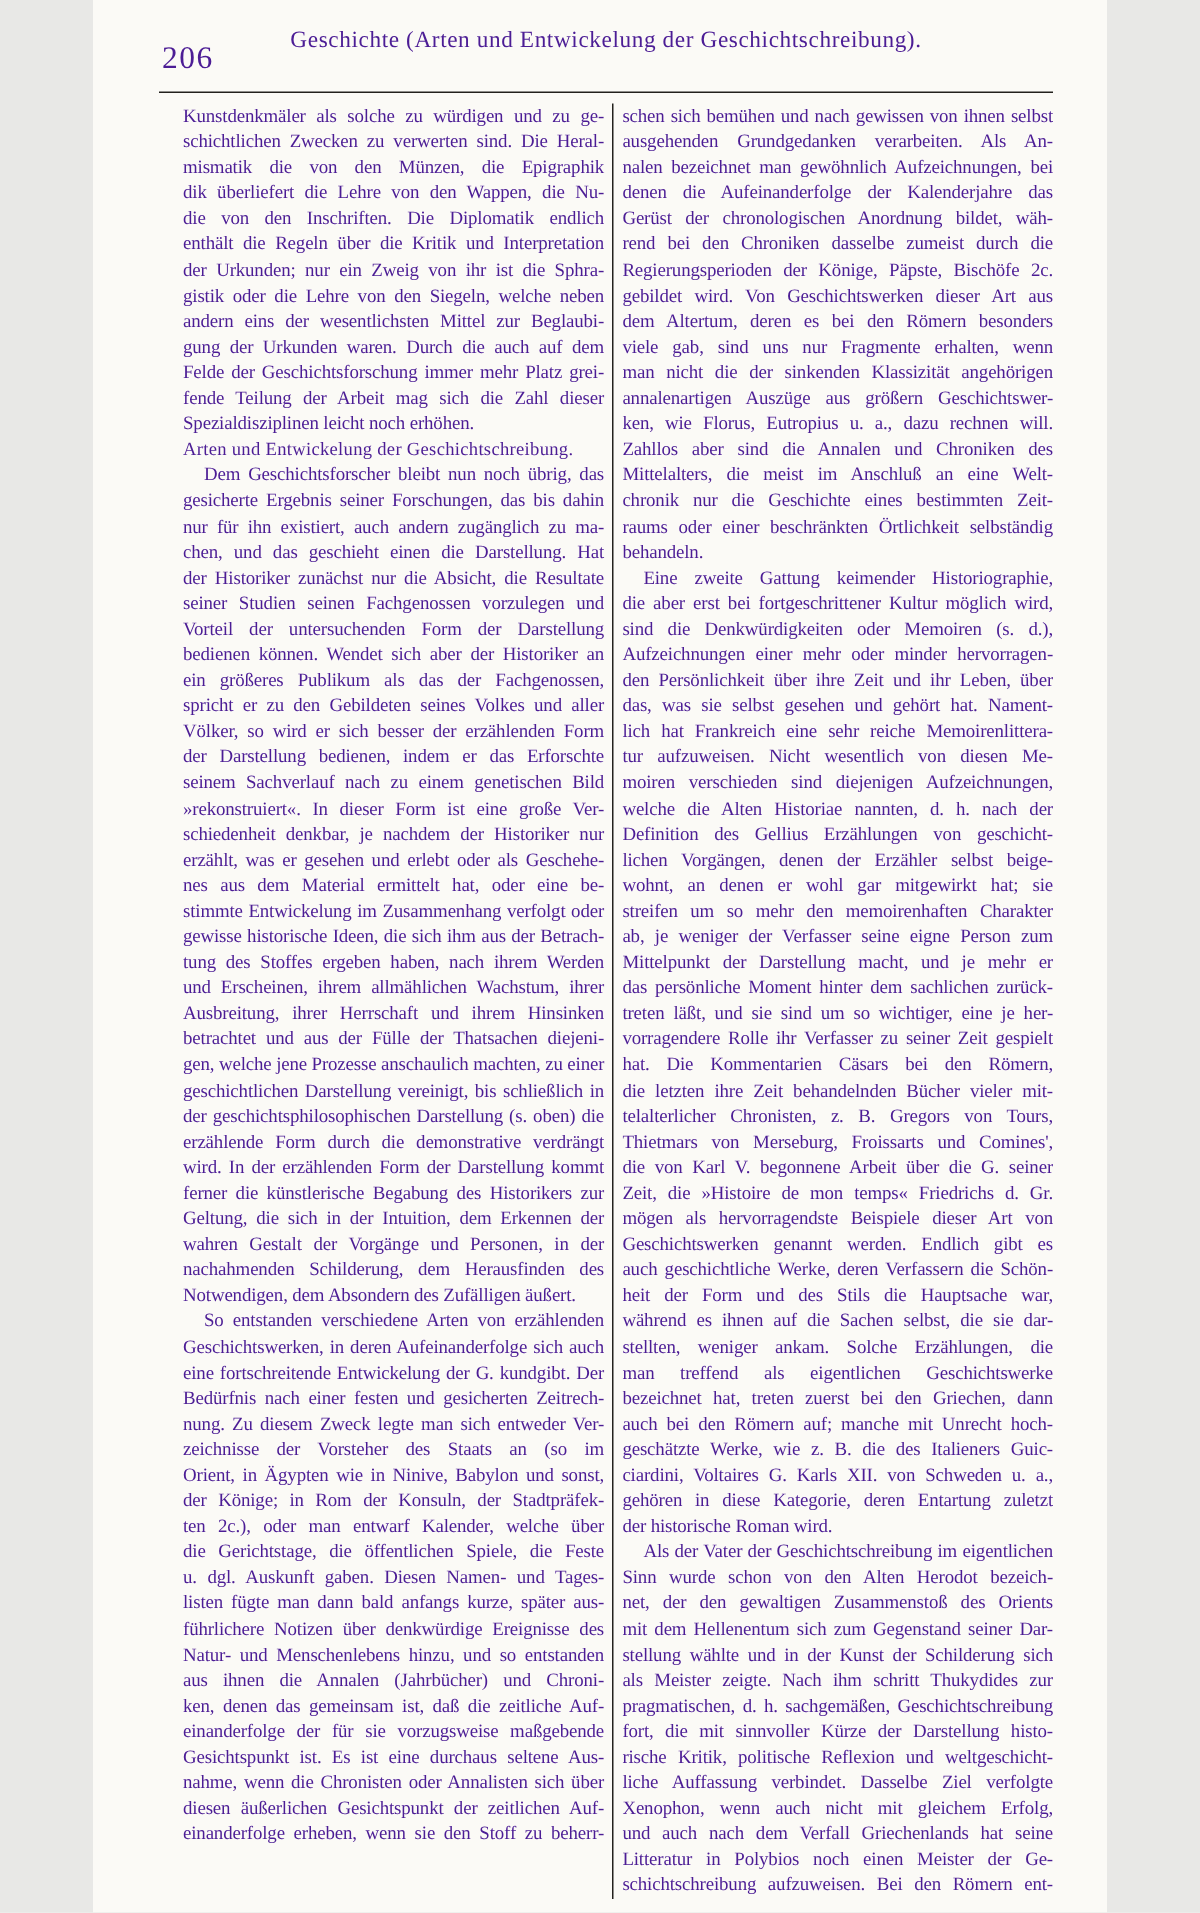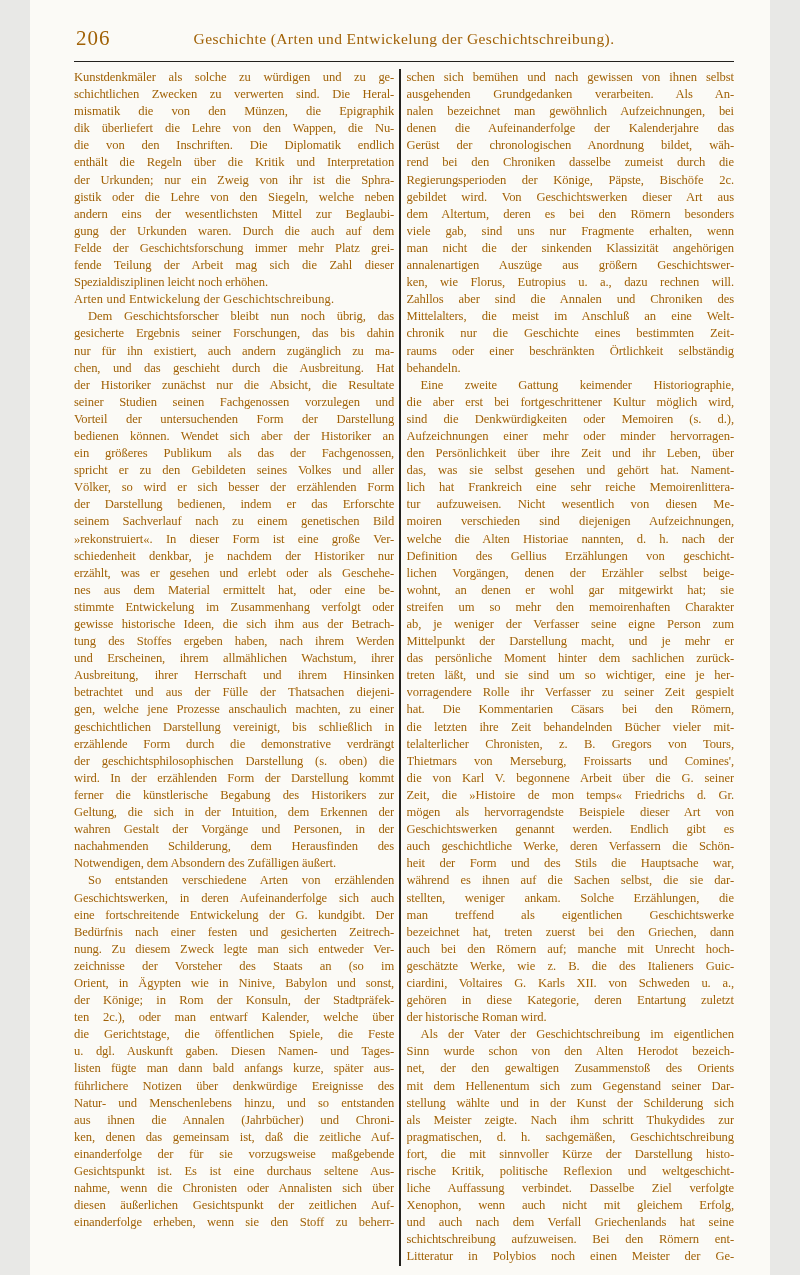--- a/index.html
+++ b/index.html
@@ -1,42 +1,42 @@
 <!DOCTYPE html>
 <html lang="de"><head>
 <meta charset="utf-8">
 <style>
   html,body { margin:0; padding:0; background:#e8e8e6; }
   .page {
     position:relative;
-    width:740px; height:1275px;
+    width:676px; height:1275px;
     margin:0 auto;
     background:#fbfaf6;
-    color:#a16207;
+    color:#4c1d95;
     font-family:"Liberation Serif", "DejaVu Serif", serif;
     overflow:hidden;
   }
   
   .head { position:relative; height:62px; }
   .page-number {
     position:absolute; left:46px; top:26px;
     font-size:21px; letter-spacing:1px;
   }
   .running-title {
-    position:absolute; left:44px; right:36px; top:30px;
+    position:absolute; left:44px; right:36px; top:18px;
     text-align:center; font-size:15.5px; letter-spacing:0.4px;
   }
   .head-rule {
     position:absolute; left:44px; right:36px; bottom:0;
     border-bottom:1.5px solid #23211d;
   }
   
   .columns {
     display:flex;
-    padding:7px 36px 0 44px;
+    padding:7px 36px 0 60px;
     align-items:stretch;
   }
   .col { overflow:hidden; }
   .col-left  { width:352px; margin-right:5px; }
   .col-right { width:360px; }
   .divider { width:1.5px; background:#23211d; margin-right:6px; }
   
   .block { margin:0; }
   .line {
     font-size:12.6px;
@@ -86,21 +86,21 @@
           <div class="line">fende Teilung der Arbeit mag sich die Zahl dieser</div>
           <div class="line">Spezialdisziplinen leicht noch erhöhen.</div>
         </div>
         <div class="block heading">
           <div class="line">Arten und Entwickelung der Geschichtschreibung.</div>
         </div>
         <div class="block para indent">
           <div class="line">Dem Geschichtsforscher bleibt nun noch übrig, das</div>
           <div class="line">gesicherte Ergebnis seiner Forschungen, das bis dahin</div>
           <div class="line">nur für ihn existiert, auch andern zugänglich zu ma-</div>
-          <div class="line">chen, und das geschieht durch die Ausbreitung. Hat</div>
+          <div class="line">chen, und das geschieht einen die Darstellung. Hat</div>
           <div class="line">der Historiker zunächst nur die Absicht, die Resultate</div>
           <div class="line">seiner Studien seinen Fachgenossen vorzulegen und</div>
           <div class="line">Vorteil der untersuchenden Form der Darstellung</div>
           <div class="line">bedienen können. Wendet sich aber der Historiker an</div>
           <div class="line">ein größeres Publikum als das der Fachgenossen,</div>
           <div class="line">spricht er zu den Gebildeten seines Volkes und aller</div>
           <div class="line">Völker, so wird er sich besser der erzählenden Form</div>
           <div class="line">der Darstellung bedienen, indem er das Erforschte</div>
           <div class="line">seinem Sachverlauf nach zu einem genetischen Bild</div>
           <div class="line">»rekonstruiert«. In dieser Form ist eine große Ver-</div>
@@ -108,22 +108,22 @@
           <div class="line">erzählt, was er gesehen und erlebt oder als Geschehe-</div>
           <div class="line">nes aus dem Material ermittelt hat, oder eine be-</div>
           <div class="line">stimmte Entwickelung im Zusammenhang verfolgt oder</div>
           <div class="line">gewisse historische Ideen, die sich ihm aus der Betrach-</div>
           <div class="line">tung des Stoffes ergeben haben, nach ihrem Werden</div>
           <div class="line">und Erscheinen, ihrem allmählichen Wachstum, ihrer</div>
           <div class="line">Ausbreitung, ihrer Herrschaft und ihrem Hinsinken</div>
           <div class="line">betrachtet und aus der Fülle der Thatsachen diejeni-</div>
           <div class="line">gen, welche jene Prozesse anschaulich machten, zu einer</div>
           <div class="line">geschichtlichen Darstellung vereinigt, bis schließlich in</div>
+          <div class="line">der geschichtsphilosophischen Darstellung (s. oben) die</div>
           <div class="line">erzählende Form durch die demonstrative verdrängt</div>
-          <div class="line">der geschichtsphilosophischen Darstellung (s. oben) die</div>
           <div class="line">wird. In der erzählenden Form der Darstellung kommt</div>
           <div class="line">ferner die künstlerische Begabung des Historikers zur</div>
           <div class="line">Geltung, die sich in der Intuition, dem Erkennen der</div>
           <div class="line">wahren Gestalt der Vorgänge und Personen, in der</div>
           <div class="line">nachahmenden Schilderung, dem Herausfinden des</div>
           <div class="line">Notwendigen, dem Absondern des Zufälligen äußert.</div>
         </div>
         <div class="block para indent jlast">
           <div class="line">So entstanden verschiedene Arten von erzählenden</div>
           <div class="line">Geschichtswerken, in deren Aufeinanderfolge sich auch</div>
@@ -216,19 +216,19 @@
           <div class="line">net, der den gewaltigen Zusammenstoß des Orients</div>
           <div class="line">mit dem Hellenentum sich zum Gegenstand seiner Dar-</div>
           <div class="line">stellung wählte und in der Kunst der Schilderung sich</div>
           <div class="line">als Meister zeigte. Nach ihm schritt Thukydides zur</div>
           <div class="line">pragmatischen, d. h. sachgemäßen, Geschichtschreibung</div>
           <div class="line">fort, die mit sinnvoller Kürze der Darstellung histo-</div>
           <div class="line">rische Kritik, politische Reflexion und weltgeschicht-</div>
           <div class="line">liche Auffassung verbindet. Dasselbe Ziel verfolgte</div>
           <div class="line">Xenophon, wenn auch nicht mit gleichem Erfolg,</div>
           <div class="line">und auch nach dem Verfall Griechenlands hat seine</div>
+          <div class="line">Litteratur in Polybios noch einen Meister der Ge-</div>
           <div class="line">schichtschreibung aufzuweisen. Bei den Römern ent-</div>
-          <div class="line">Litteratur in Polybios noch einen Meister der Ge-</div>
         </div>
       </div>
   </div>
 
 </div>
 
 </body></html>

